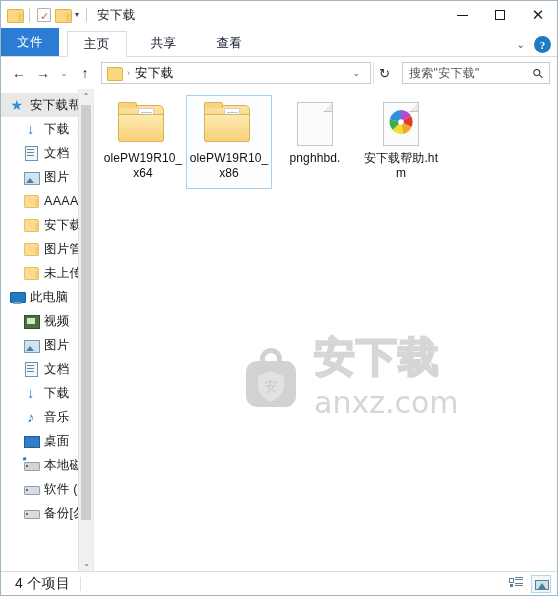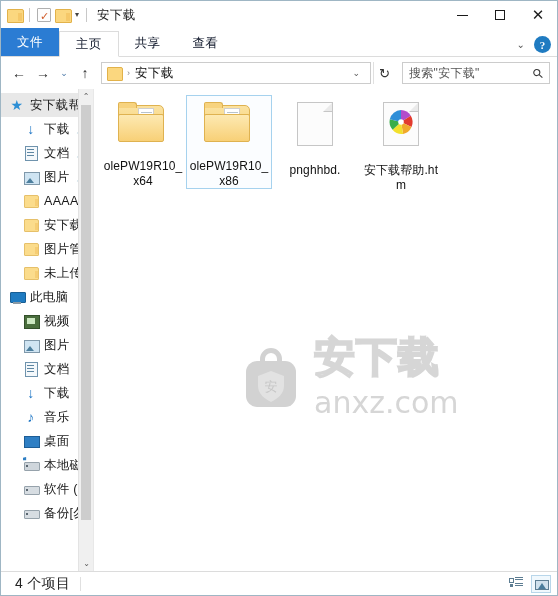--- a/index.html
+++ b/index.html
@@ -66,20 +66,21 @@
   }
   .glyph-min { width: 11px; height: 1px; background: #1a1a1a; }
   .glyph-max { width: 10px; height: 10px; border: 1px solid #1a1a1a; }
   .glyph-close { font-size: 15px; line-height: 1; font-family: "DejaVu Sans", sans-serif; }
 
   
   .ribbon {
     height: 28px; min-height: 28px; display: flex; align-items: flex-end;
     background: #ffffff; position: relative;
     border-bottom: 1px solid #dcdcdc;
+    gap: 8px;
   }
   .tab {
     height: 26px; display: flex; align-items: center; padding: 0 16px;
     font-size: 12.5px; color: #0f172a; letter-spacing: .4px;
   }
   .tab.file {
     background: #2b7cd3; color: #ffffff; height: 28px;
   }
   .tab.active {
     background: #ffffff; border: 1px solid #dcdcdc; border-bottom: 1px solid #ffffff;
@@ -264,21 +265,21 @@
   }
 
   .grid {
     position: relative; z-index: 2;
     display: flex; flex-wrap: wrap;
     padding: 6px 0 0 6px;
   }
   .tile {
     width: 86px; height: 94px; margin: 0 0 4px 0;
     display: flex; flex-direction: column; align-items: center;
-    padding-top: 6px; border: 1px solid transparent; gap: 12px;
+    padding-top: 6px; border: 1px solid transparent;
   }
   .tile.selected {
     border: 1px solid #a6d2ee; background: #fbfdff;
   }
   .tile-icon { width: 50px; height: 44px; position: relative; margin-bottom: 5px; }
   .tile-label {
     font-size: 12px; color: #111; text-align: center; line-height: 15px;
     width: 80px; word-break: break-all; letter-spacing: .1px;
   }
 

